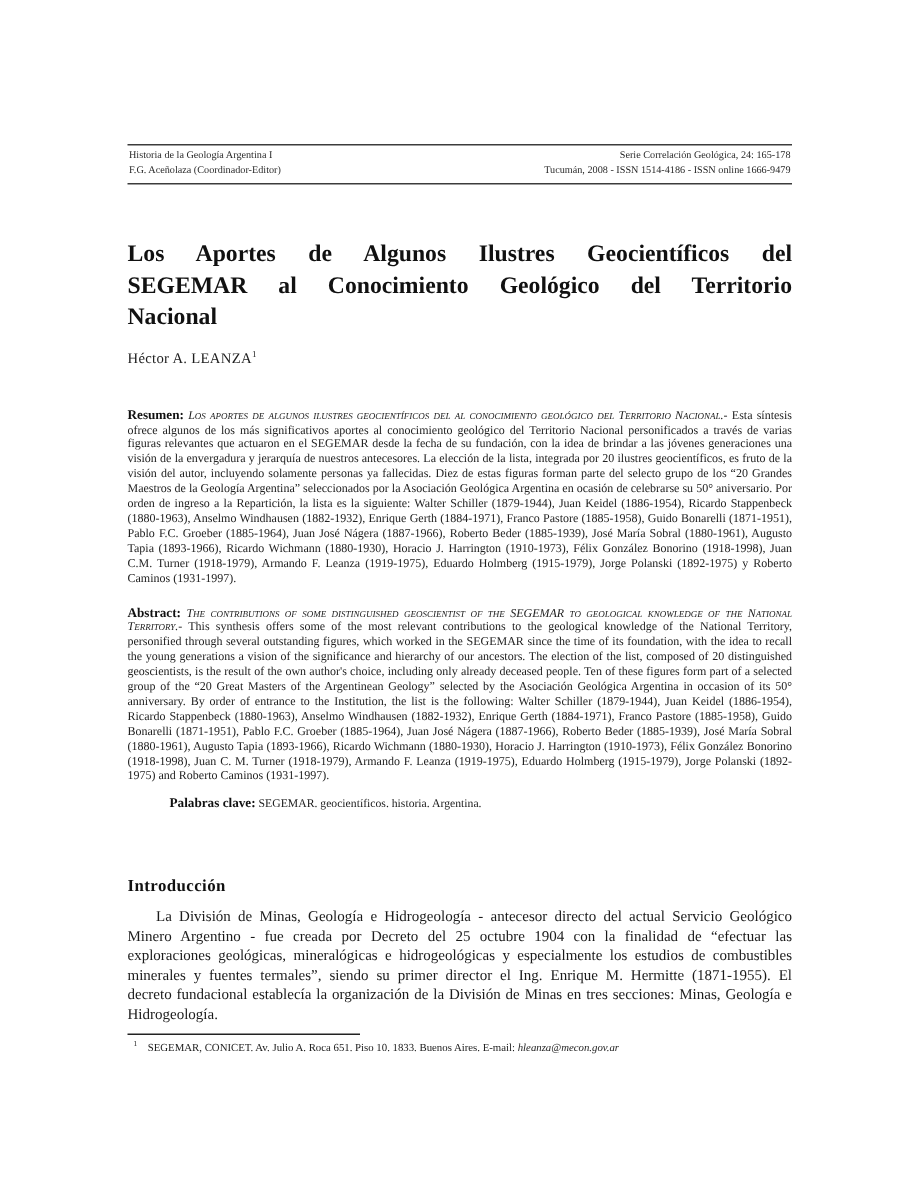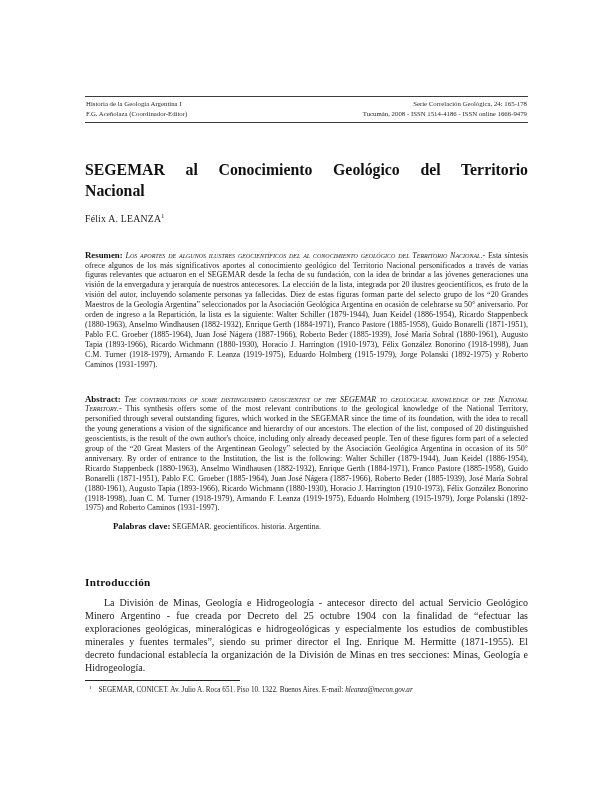--- a/index.html
+++ b/index.html
@@ -42,21 +42,21 @@
   .title-line.last { text-align-last: left; }
   
   .author {
     margin-top: 12px;
     font-size: 9.8px;
     letter-spacing: 0.2px;
   }
   .author sup { font-size: 6px; vertical-align: super; }
   
   .small-abstract {
-    margin-top: 25px;
+    margin-top: 13px;
     font-size: 8px;
     line-height: 9.9px;
     text-align: justify;
     color: #222;
   }
   .small-abstract.first { margin-top: 26px; }
   .label {
     font-weight: 700;
     font-size: 8.8px;
     line-height: 1;
@@ -120,36 +120,37 @@
         <div>Historia de la Geología Argentina I</div>
         <div>F.G. Aceñolaza (Coordinador-Editor)</div>
       </div>
       <div class="jh-right">
         <div>Serie Correlación Geológica, 24: 165-178</div>
         <div>Tucumán, 2008 - ISSN 1514-4186 - ISSN online 1666-9479</div>
       </div>
     </div>
 
     <h1 class="title">
+      <div class="title-line">Los Aportes de Algunos Ilustres Geocientíficos del</div>
       <div class="title-line">SEGEMAR al Conocimiento Geológico del Territorio</div>
       <div class="title-line last">Nacional</div>
     </h1>
 
-    <div class="author"><span>Félix A. LEANZA</span><sup>1</sup></div>
+    <div class="author"><span>Héctor A. LEANZA</span><sup>1</sup></div>
 
     <p class="small-abstract first"><span class="label">Resumen:</span> <span class="sc">Los aportes de algunos ilustres geocientíficos del al conocimiento geológico del Territorio Nacional.-</span><span> Esta síntesis ofrece algunos de los más significativos aportes al conocimiento geológico del Territorio Nacional personificados a través de varias figuras relevantes que actuaron en el SEGEMAR desde la fecha de su fundación, con la idea de brindar a las jóvenes generaciones una visión de la envergadura y jerarquía de nuestros antecesores. La elección de la lista, integrada por 20 ilustres geocientíficos, es fruto de la visión del autor, incluyendo solamente personas ya fallecidas. Diez de estas figuras forman parte del selecto grupo de los “20 Grandes Maestros de la Geología Argentina” seleccionados por la Asociación Geológica Argentina en ocasión de celebrarse su 50° aniversario. Por orden de ingreso a la Repartición, la lista es la siguiente: Walter Schiller (1879-1944), Juan Keidel (1886-1954), Ricardo Stappenbeck (1880-1963), Anselmo Windhausen (1882-1932), Enrique Gerth (1884-1971), Franco Pastore (1885-1958), Guido Bonarelli (1871-1951), Pablo F.C. Groeber (1885-1964), Juan José Nágera (1887-1966), Roberto Beder (1885-1939), José María Sobral (1880-1961), Augusto Tapia (1893-1966), Ricardo Wichmann (1880-1930), Horacio J. Harrington (1910-1973), Félix González Bonorino (1918-1998), Juan C.M. Turner (1918-1979), Armando F. Leanza (1919-1975), Eduardo Holmberg (1915-1979), Jorge Polanski (1892-1975) y Roberto Caminos (1931-1997).</span></p>
 
     <p class="small-abstract"><span class="label">Abstract:</span> <span class="sc">The contributions of some distinguished geoscientist of the SEGEMAR to geological knowledge of the National Territory.-</span><span> This synthesis offers some of the most relevant contributions to the geological knowledge of the National Territory, personified through several outstanding figures, which worked in the SEGEMAR since the time of its foundation, with the idea to recall the young generations a vision of the significance and hierarchy of our ancestors. The election of the list, composed of 20 distinguished geoscientists, is the result of the own author's choice, including only already deceased people. Ten of these figures form part of a selected group of the “20 Great Masters of the Argentinean Geology” selected by the Asociación Geológica Argentina in occasion of its 50° anniversary. By order of entrance to the Institution, the list is the following: Walter Schiller (1879-1944), Juan Keidel (1886-1954), Ricardo Stappenbeck (1880-1963), Anselmo Windhausen (1882-1932), Enrique Gerth (1884-1971), Franco Pastore (1885-1958), Guido Bonarelli (1871-1951), Pablo F.C. Groeber (1885-1964), Juan José Nágera (1887-1966), Roberto Beder (1885-1939), José María Sobral (1880-1961), Augusto Tapia (1893-1966), Ricardo Wichmann (1880-1930), Horacio J. Harrington (1910-1973), Félix González Bonorino (1918-1998), Juan C. M. Turner (1918-1979), Armando F. Leanza (1919-1975), Eduardo Holmberg (1915-1979), Jorge Polanski (1892-1975) and Roberto Caminos (1931-1997).</span></p>
 
     <p class="kw-line"><span class="label">Palabras clave:</span><span> SEGEMAR. geocientíficos. historia. Argentina.</span></p>
 
 
     <h2 class="section-heading">Introducción</h2>
 
     <p class="body-paragraph">La División de Minas, Geología e Hidrogeología - antecesor directo del actual Servicio Geológico Minero Argentino - fue creada por Decreto del 25 octubre 1904 con la finalidad de “efectuar las exploraciones geológicas, mineralógicas e hidrogeológicas y especialmente los estudios de combustibles minerales y fuentes termales”, siendo su primer director el Ing. Enrique M. Hermitte (1871-1955). El decreto fundacional establecía la organización de la División de Minas en tres secciones: Minas, Geología e Hidrogeología.</p>
 
     <div class="footnote-block">
       <div class="footnote-rule"></div>
-      <div class="footnote"><sup>1</sup><span>SEGEMAR, CONICET. Av. Julio A. Roca 651. Piso 10. 1322. Buenos Aires. E-mail: </span><span class="email">hleanza@mecon.gov.ar</span></div>
+      <div class="footnote"><sup>1</sup><span>SEGEMAR, CONICET. Av. Julio A. Roca 651. Piso 10. 1833. Buenos Aires. E-mail: </span><span class="email">hleanza@mecon.gov.ar</span></div>
     </div>
 
   </div>
 </div>
 
 </body></html>

